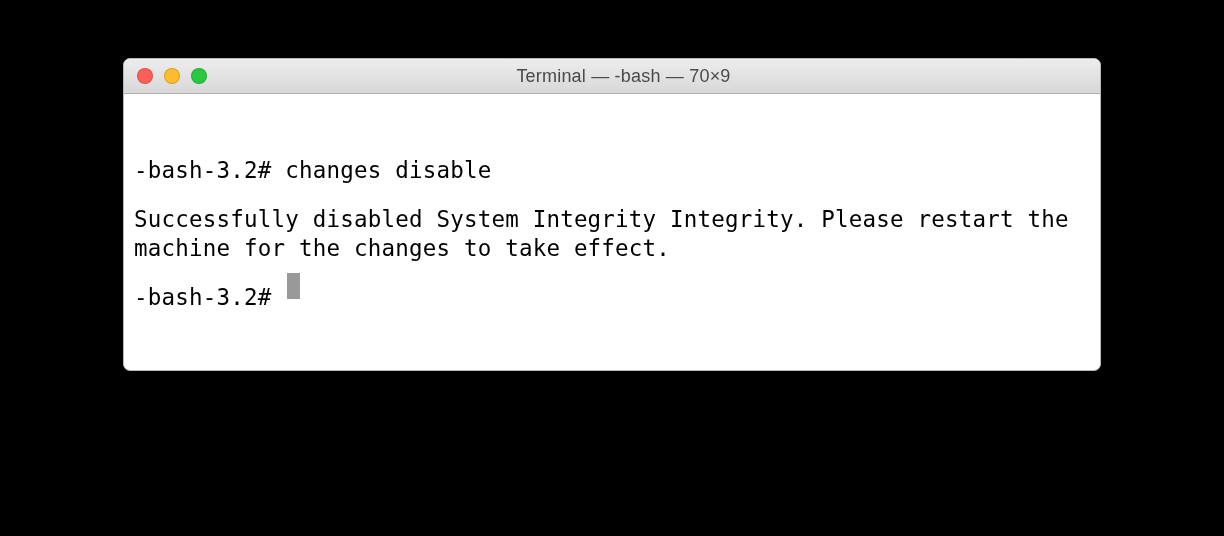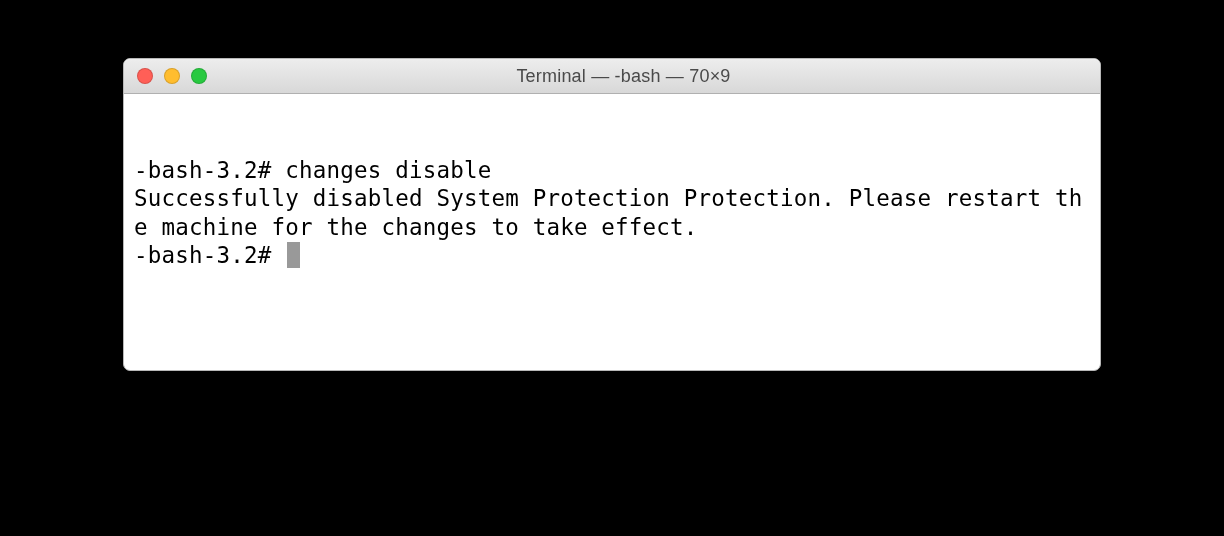--- a/index.html
+++ b/index.html
@@ -78,20 +78,21 @@
     }
     .line {
       display: block;
     }
     .prompt-line {
       display: flex;
       align-items: center;
     }
     .terminal-text {
       white-space: pre-wrap;
+      margin-top: 21px;
     }
     .cursor {
       display: inline-block;
       width: 13px;
       height: 26px;
       background: #999;
       margin-left: 2px;
       vertical-align: text-bottom;
     }
   </style>
@@ -101,15 +102,15 @@
 <div class="window">
   <div class="titlebar">
     <div class="traffic-lights">
       <div class="traffic-light close"></div>
       <div class="traffic-light minimize"></div>
       <div class="traffic-light zoom"></div>
     </div>
     <div class="title">Terminal — -bash — 70×9</div>
   </div>
   <div class="content">
-    <span class="line"><span class="terminal-text">-bash-3.2# </span><span class="terminal-text">changes disable</span></span><span class="line terminal-text">Successfully disabled System Protection Protection. Please restart the machine for the changes to take effect.</span><span class="prompt-line"><span class="terminal-text">-bash-3.2# </span><span class="cursor"></span></span>
+    <span class="line"><span class="terminal-text">-bash-3.2# </span><span class="terminal-text">changes disable</span></span><span class="line terminal-text">Successfully disabled System Integrity Integrity. Please restart the machine for the changes to take effect.</span><span class="prompt-line"><span class="terminal-text">-bash-3.2# </span><span class="cursor"></span></span>
   </div>
 </div>
 
 </body></html>

